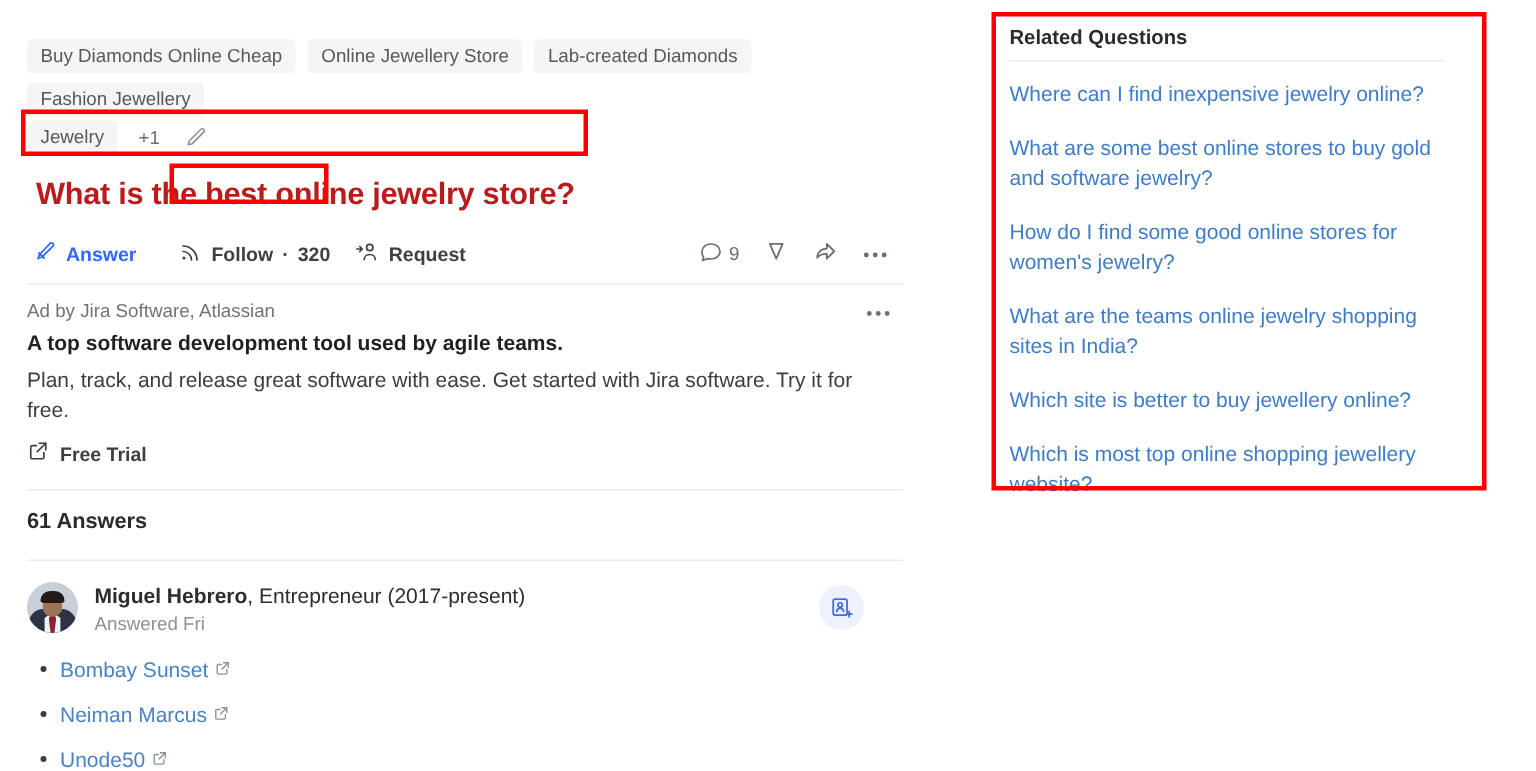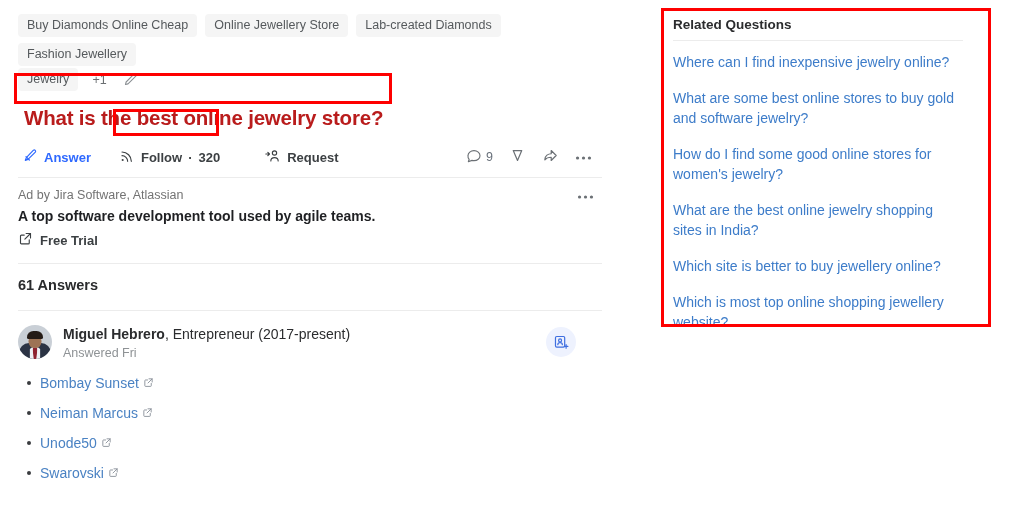--- a/index.html
+++ b/index.html
@@ -16,21 +16,21 @@
     position: relative;
     width: 1024px;
     height: 514px;
     background: #fff;
   }
 
   
   #main-column {
     position: absolute;
     left: 0px;
-    top: 4px;
+    top: 16px;
     width: 620px;
     height: 378px;
     padding: 10px 18px 0 18px;
   }
 
   
   .topic-row {
     display: flex;
     flex-wrap: wrap;
     align-items: center;
@@ -91,21 +91,21 @@
     gap: 6px;
     font-size: 13px;
     font-weight: bold;
     color: #3c4043;
     cursor: pointer;
     padding: 3px 4px;
   }
   .act.blue { color: #2e69ff; }
   .act-answer { margin-right: 16px; }
   .act-follow {
-    margin-right: 32px;
+    margin-right: 4px;
     padding: 4px 8px;
   }
   .follow-count { font-weight: bold; color: #3c4043; }
   .act-request { margin-right: 16px; }
   .right-acts {
     position: absolute;
     right: 10px;
     top: 0;
     display: flex;
     align-items: center;
@@ -436,20 +436,21 @@
     <div class="ad-block">
       <div class="ad-by">Ad by Jira Software, Atlassian</div>
       <span class="ad-dots">
         <svg width="17" height="6" viewBox="0 0 20 6" fill="#6b7075">
           <circle cx="3" cy="3" r="1.9"></circle>
             <circle cx="10" cy="3" r="1.9"></circle>
             <circle cx="17" cy="3" r="1.9"></circle>
         </svg>
       </span>
       <div class="ad-head">A top software development tool used by agile teams.</div>
+      <div class="ad-body">Plan, track, and release great software with ease. Get started with Jira software. Try it for free.</div>
       <span class="ad-cta">
         <span>
           <svg width="15" height="15" viewBox="0 0 24 24" fill="none" stroke="#3c4043" stroke-width="1.8" stroke-linecap="round" stroke-linejoin="round">
             <path d="M13 4h7v7"></path>
               <path d="M20 4l-9 9"></path>
             <path d="M18 14v5a1.5 1.5 0 0 1-1.5 1.5h-11A1.5 1.5 0 0 1 4 19V8a1.5 1.5 0 0 1 1.5-1.5H10"></path>
           </svg>
         </span>
         <span>Free Trial</span>
       </span>
@@ -512,21 +513,21 @@
     </div>
   </div>
 
   <div id="sidebar">
     <div class="side-inner">
       <div class="side-title">Related Questions</div>
       <div class="side-hr"></div>
       <div class="side-q">Where can I find inexpensive jewelry online?</div>
       <div class="side-q">What are some best online stores to buy gold and software jewelry?</div>
       <div class="side-q">How do I find some good online stores for women's jewelry?</div>
-      <div class="side-q">What are the best online jewelry shopping sites in India?</div>
+      <div class="side-q">What are the teams online jewelry shopping sites in India?</div>
       <div class="side-q">Which site is better to buy jewellery online?</div>
       <div class="side-q">Which is most top online shopping jewellery website?</div>
     </div>
   </div>
 
   <div class="redbox" id="redbox-title"></div>
   <div class="redbox" id="redbox-follow"></div>
   <div class="redbox" id="redbox-sidebar"></div>
 
 </div>

